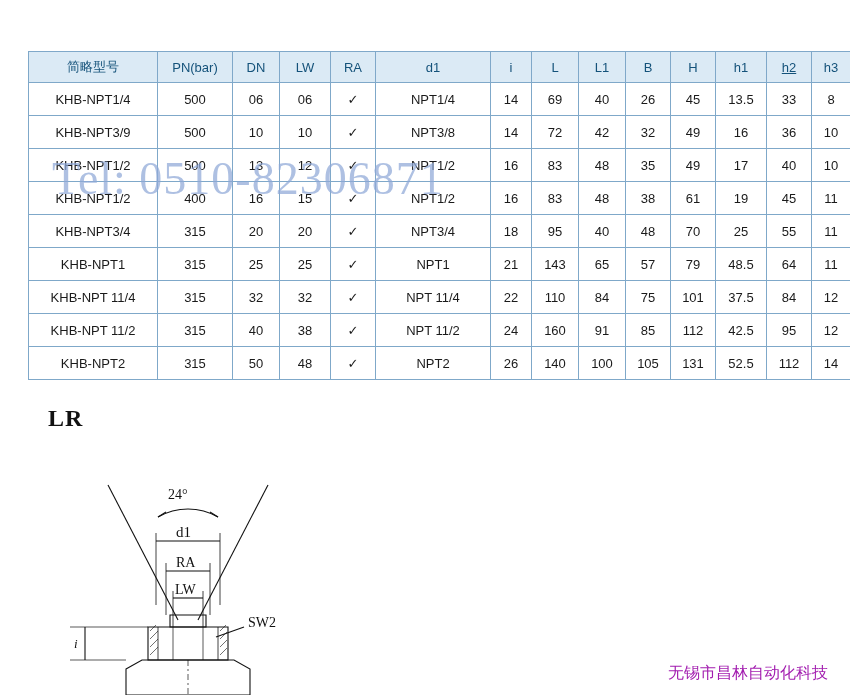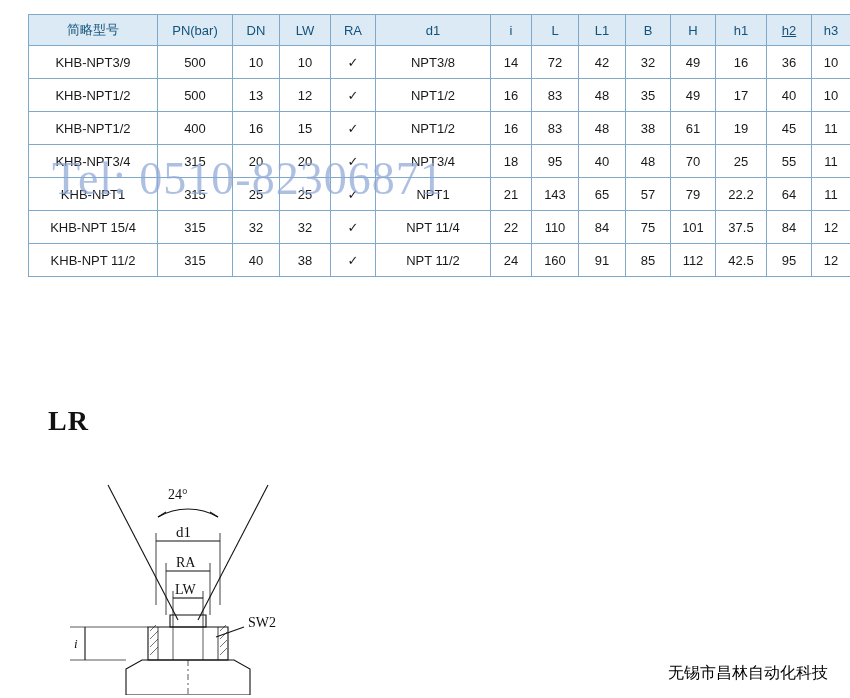--- a/index.html
+++ b/index.html
@@ -19,20 +19,21 @@
   #spec-table-wrap {
     position: absolute;
     left: 28px;
     top: 14px;
     width: 790px;
   }
   table.spec {
     border-collapse: collapse;
     width: 790px;
     table-layout: fixed;
+    margin-top: 37px;
   }
   table.spec th, table.spec td {
     border: 1px solid #7fa8c9;
     font-size: 13px;
     color: #1a1a1a;
     text-align: center;
     height: 32px;
     padding: 0 2px;
     font-weight: normal;
     white-space: nowrap;
@@ -88,42 +89,42 @@
   #watermark .wm2 {
     margin-top: 2px;
   }
 
   
   #lr-label {
     position: absolute;
     left: 48px;
     top: 405px;
     font-family: "Liberation Serif", serif;
-    font-size: 28px;
+    font-size: 24px;
     font-weight: bold;
     color: #111;
     letter-spacing: 1px;
   }
 
   
   #drawing {
     position: absolute;
     left: 30px;
     top: 455px;
     width: 420px;
     height: 240px;
   }
 
   
   #company {
     position: absolute;
     right: 22px;
     bottom: 14px;
     font-size: 16px;
-    color: #000000;
+    color: #a21caf;
     font-family: "Liberation Sans", sans-serif;
     white-space: nowrap;
   }
 </style>
 </head>
 <body>
 
 <div id="spec-table-wrap">
   <table class="spec">
     <thead>
@@ -140,20 +141,37 @@
         <th class="col-B">B</th>
         <th class="col-H">H</th>
         <th class="col-h1">h1</th>
         <th class="col-h2">h2</th>
         <th class="col-h3">h3</th>
 
       </tr>
     </thead>
     <tbody>
       <tr>
+        <td>KHB-NPT1/4</td>
+        <td>500</td>
+        <td>06</td>
+        <td>06</td>
+        <td class="check">✓</td>
+        <td>NPT1/4</td>
+        <td>14</td>
+        <td>69</td>
+        <td>40</td>
+        <td>26</td>
+        <td>45</td>
+        <td>13.5</td>
+        <td>33</td>
+        <td>8</td>
+
+      </tr>
+      <tr>
         <td>KHB-NPT3/9</td>
         <td>500</td>
         <td>10</td>
         <td>10</td>
         <td class="check">✓</td>
         <td>NPT3/8</td>
         <td>14</td>
         <td>72</td>
         <td>42</td>
         <td>32</td>
@@ -219,27 +237,27 @@
         <td>315</td>
         <td>25</td>
         <td>25</td>
         <td class="check">✓</td>
         <td>NPT1</td>
         <td>21</td>
         <td>143</td>
         <td>65</td>
         <td>57</td>
         <td>79</td>
-        <td>22.2</td>
+        <td>48.5</td>
         <td>64</td>
         <td>11</td>
 
       </tr>
       <tr>
-        <td>KHB-NPT 15/4</td>
+        <td>KHB-NPT 11/4</td>
         <td>315</td>
         <td>32</td>
         <td>32</td>
         <td class="check">✓</td>
         <td>NPT 11/4</td>
         <td>22</td>
         <td>110</td>
         <td>84</td>
         <td>75</td>
         <td>101</td>
@@ -256,20 +274,37 @@
         <td class="check">✓</td>
         <td>NPT 11/2</td>
         <td>24</td>
         <td>160</td>
         <td>91</td>
         <td>85</td>
         <td>112</td>
         <td>42.5</td>
         <td>95</td>
         <td>12</td>
+
+      </tr>
+      <tr>
+        <td>KHB-NPT2</td>
+        <td>315</td>
+        <td>50</td>
+        <td>48</td>
+        <td class="check">✓</td>
+        <td>NPT2</td>
+        <td>26</td>
+        <td>140</td>
+        <td>100</td>
+        <td>105</td>
+        <td>131</td>
+        <td>52.5</td>
+        <td>112</td>
+        <td>14</td>
 
       </tr>
     </tbody>
   </table>
 </div>
 
 <div id="watermark">
   <div class="wm1">Tel: 0510-82306871</div>
 </div>
 

